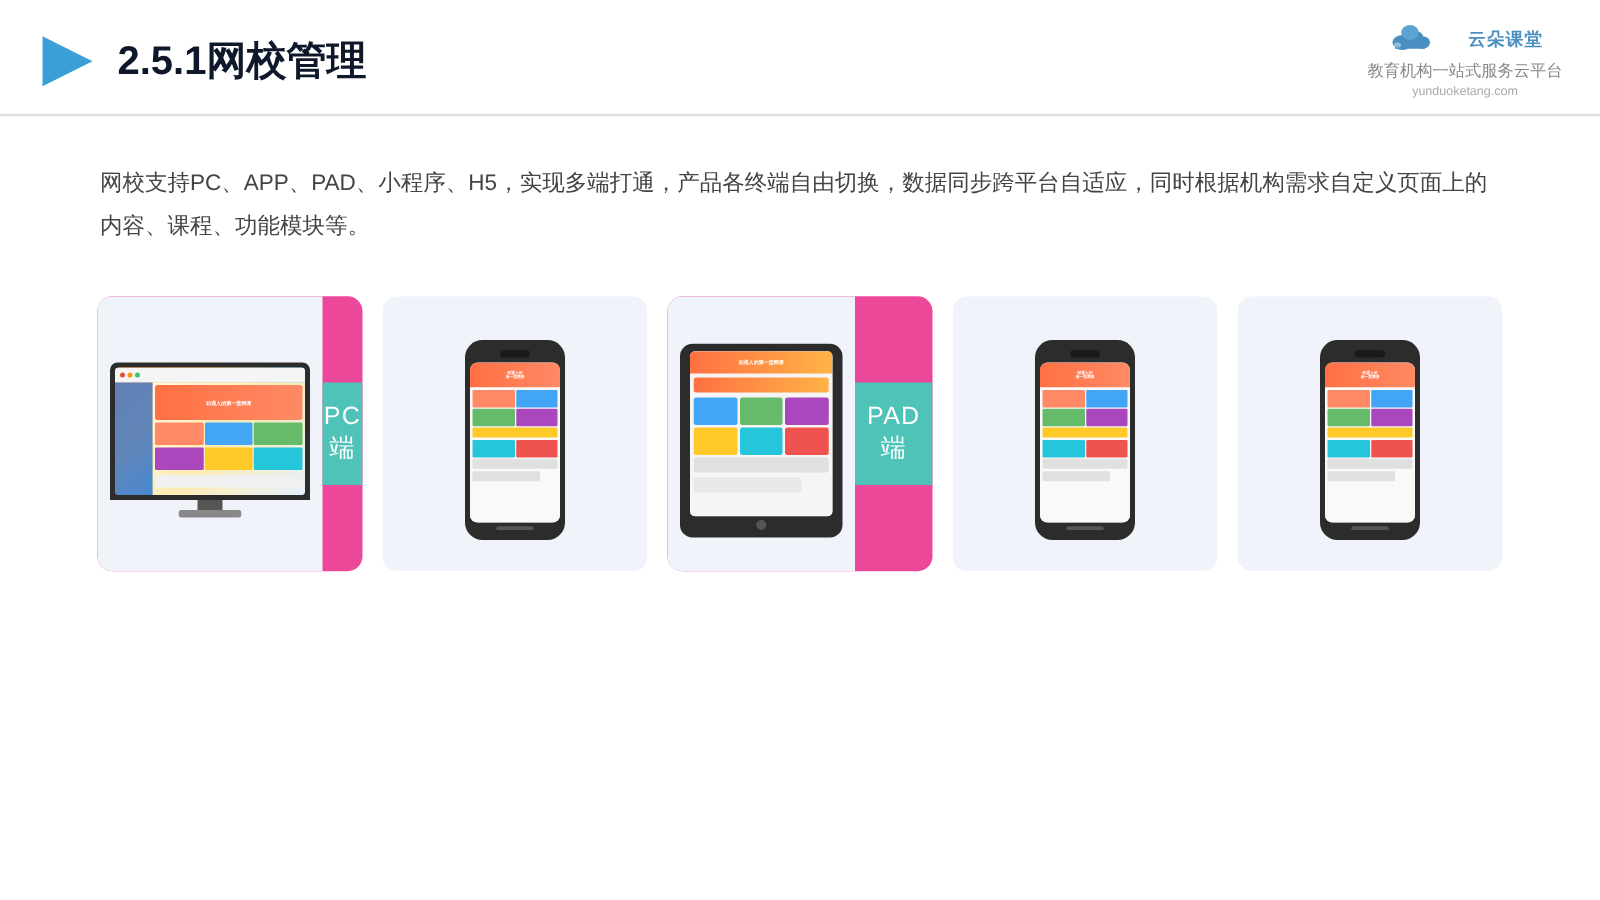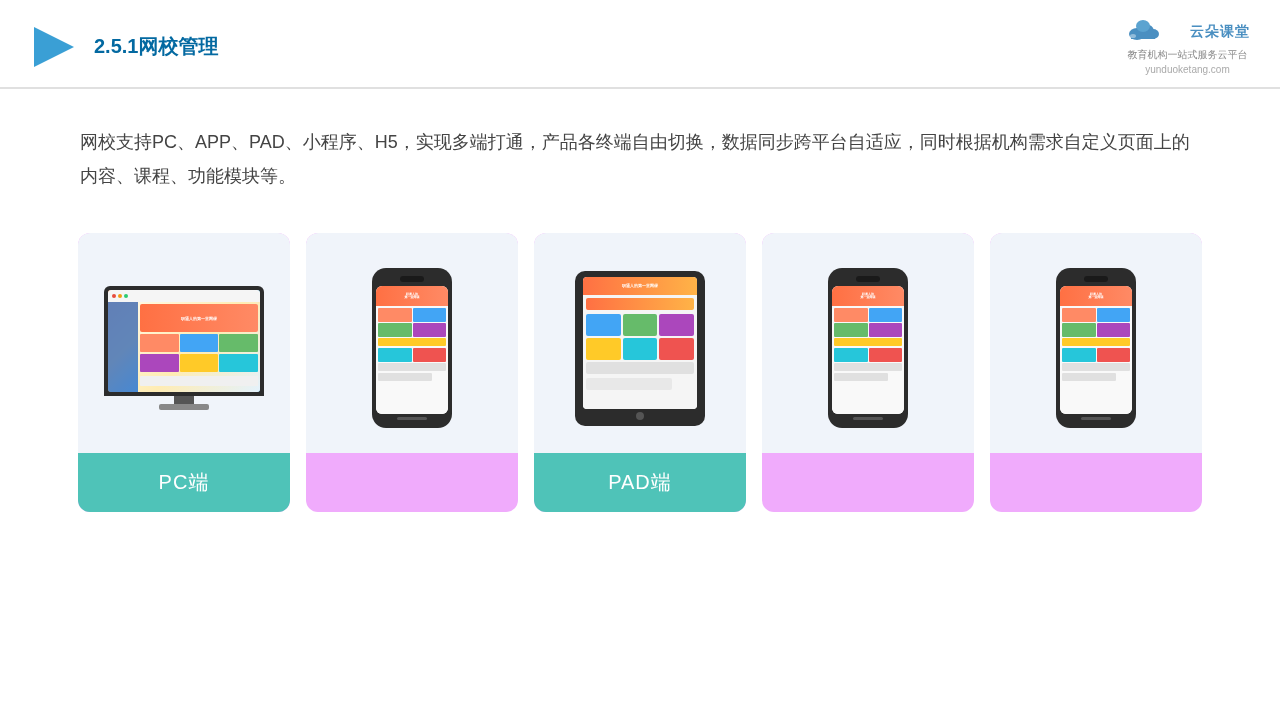--- a/index.html
+++ b/index.html
@@ -23,44 +23,44 @@
     .header-left {
       display: flex;
       align-items: center;
       gap: 16px;
     }
     .play-icon {
       width: 48px;
       height: 48px;
     }
     .page-title {
-      font-size: 20px;
+      font-size: 32px;
       font-weight: 600;
-      color: #0369a1;
+      color: #0f172a;
     }
     .logo-area {
       display: flex;
       flex-direction: column;
       align-items: center;
       gap: 2px;
     }
     .logo-cloud {
       display: flex;
       align-items: center;
       gap: 6px;
     }
     .logo-text {
       font-size: 14px;
       color: #4a8fc1;
       font-weight: bold;
       letter-spacing: 1px;
       margin-left: 23px;
     }
     .logo-sub {
-      font-size: 10px;
+      font-size: 13px;
       color: #888;
       text-align: center;
     }
     .logo-url {
       font-size: 10px;
       color: #aaa;
     }
 
     
     .description {
@@ -72,25 +72,24 @@
 
     
     .cards-container {
       display: flex;
       gap: 16px;
       padding: 20px 60px;
       justify-content: center;
     }
 
     .card {
-      background: #f0abfc;
+      background: #ec4899;
       border-radius: 12px;
       width: 212px;
       display: flex;
-      flex-direction: column;
       align-items: center;
       overflow: hidden;
       padding: 0 0 0 0;
     }
 
     .card-image-area {
       width: 100%;
       height: 220px;
       display: flex;
       align-items: center;

